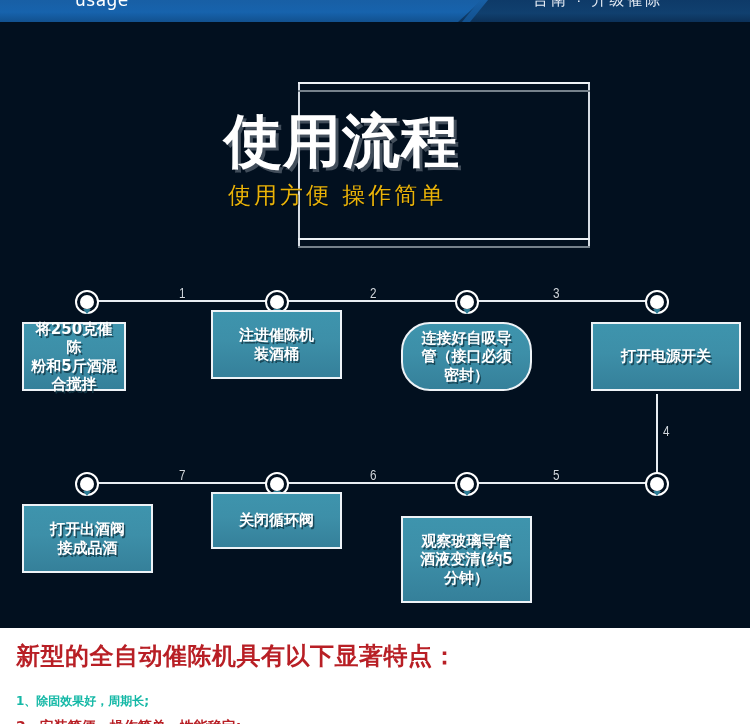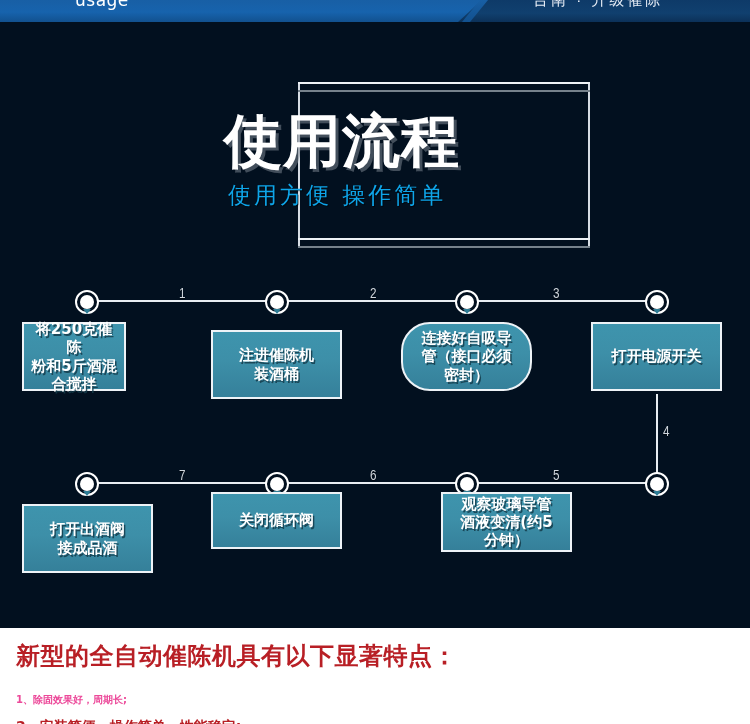--- a/index.html
+++ b/index.html
@@ -56,21 +56,21 @@
   .title-main{
     position:absolute;left:224px;top:112px;
     font-size:58px;font-weight:bold;color:#ffffff;
     letter-spacing:1px;line-height:1;
     font-family:"DejaVu Sans","Liberation Sans",sans-serif;
     text-shadow:3px 3px 0px rgba(120,130,140,.55);
     white-space:nowrap;
   }
   .title-sub{
     position:absolute;left:228px;top:180px;
-    font-size:23px;color:#0ea5e9;letter-spacing:3px;
+    font-size:23px;color:#eab308;letter-spacing:3px;
     font-family:"DejaVu Sans","Liberation Sans",sans-serif;
     white-space:nowrap;
     text-shadow:1px 1px 0 rgba(0,0,0,.5);
   }
 
   
   .flow{position:absolute;left:0;top:0;width:750px;height:724px;pointer-events:none;}
 
   .rail{
     position:absolute;height:2px;background:#e8edf2;
@@ -128,21 +128,21 @@
   
   .bottom-heading{
     position:absolute;left:16px;top:640px;
     font-size:24px;font-weight:bold;color:#b81f25;
     letter-spacing:.5px;
     font-family:"DejaVu Sans","Liberation Sans",sans-serif;
     white-space:nowrap;
   }
   .bottom-item{
     position:absolute;left:16px;top:693px;
-    font-size:10px;font-weight:bold;color:#ec4899;
+    font-size:12px;font-weight:bold;color:#14b8a6;
     font-family:"DejaVu Sans","Liberation Sans",sans-serif;
     white-space:nowrap;
   }
   .bottom-item2{
     position:absolute;left:16px;top:718px;
     font-size:14px;font-weight:bold;color:#b81f25;
     font-family:"DejaVu Sans","Liberation Sans",sans-serif;
     white-space:nowrap;
   }
   .white-strip{
@@ -226,41 +226,41 @@
   <div class="step-num" style="left:662px;top:422px;">4</div>
   <div class="step-num" style="left:552px;top:466px;">5</div>
   <div class="step-num" style="left:369px;top:466px;">6</div>
   <div class="step-num" style="left:178px;top:466px;">7</div>
 
   <div class="box" style="left:22px;top:322px;width:104px;height:69px;">
     <span class="box-text">将250克催陈
 粉和5斤酒混
 合搅拌</span>
   </div>
-  <div class="box" style="left:211px;top:330px;width:131px;height:69px;">
+  <div class="box" style="left:211px;top:310px;width:131px;height:69px;">
     <span class="box-text">注进催陈机
 装酒桶</span>
   </div>
   <div class="box" style="left:401px;top:322px;width:131px;height:69px;border-radius:29px;">
     <span class="box-text">连接好自吸导
 管（接口必须
 密封）</span>
   </div>
-  <div class="box" style="left:591px;top:322px;width:131px;height:69px;">
+  <div class="box" style="left:591px;top:322px;width:150px;height:69px;">
     <span class="box-text">打开电源开关</span>
   </div>
 
   <div class="box" style="left:22px;top:504px;width:131px;height:69px;">
     <span class="box-text">打开出酒阀
 接成品酒</span>
   </div>
   <div class="box" style="left:211px;top:492px;width:131px;height:57px;">
     <span class="box-text">关闭循环阀</span>
   </div>
-  <div class="box" style="left:401px;top:492px;width:131px;height:60px;margin-left:40px;">
+  <div class="box" style="left:401px;top:516px;width:131px;height:87px;">
     <span class="box-text">观察玻璃导管
 酒液变清(约5
 分钟）</span>
   </div>
 </div>
 
 <div class="white-strip"></div>
 <div class="bottom-heading">新型的全自动催陈机具有以下显著特点：</div>
 <div class="bottom-item">1、除固效果好，周期长;</div>
 <div class="bottom-item2">2、安装简便，操作简单，性能稳定;</div>

